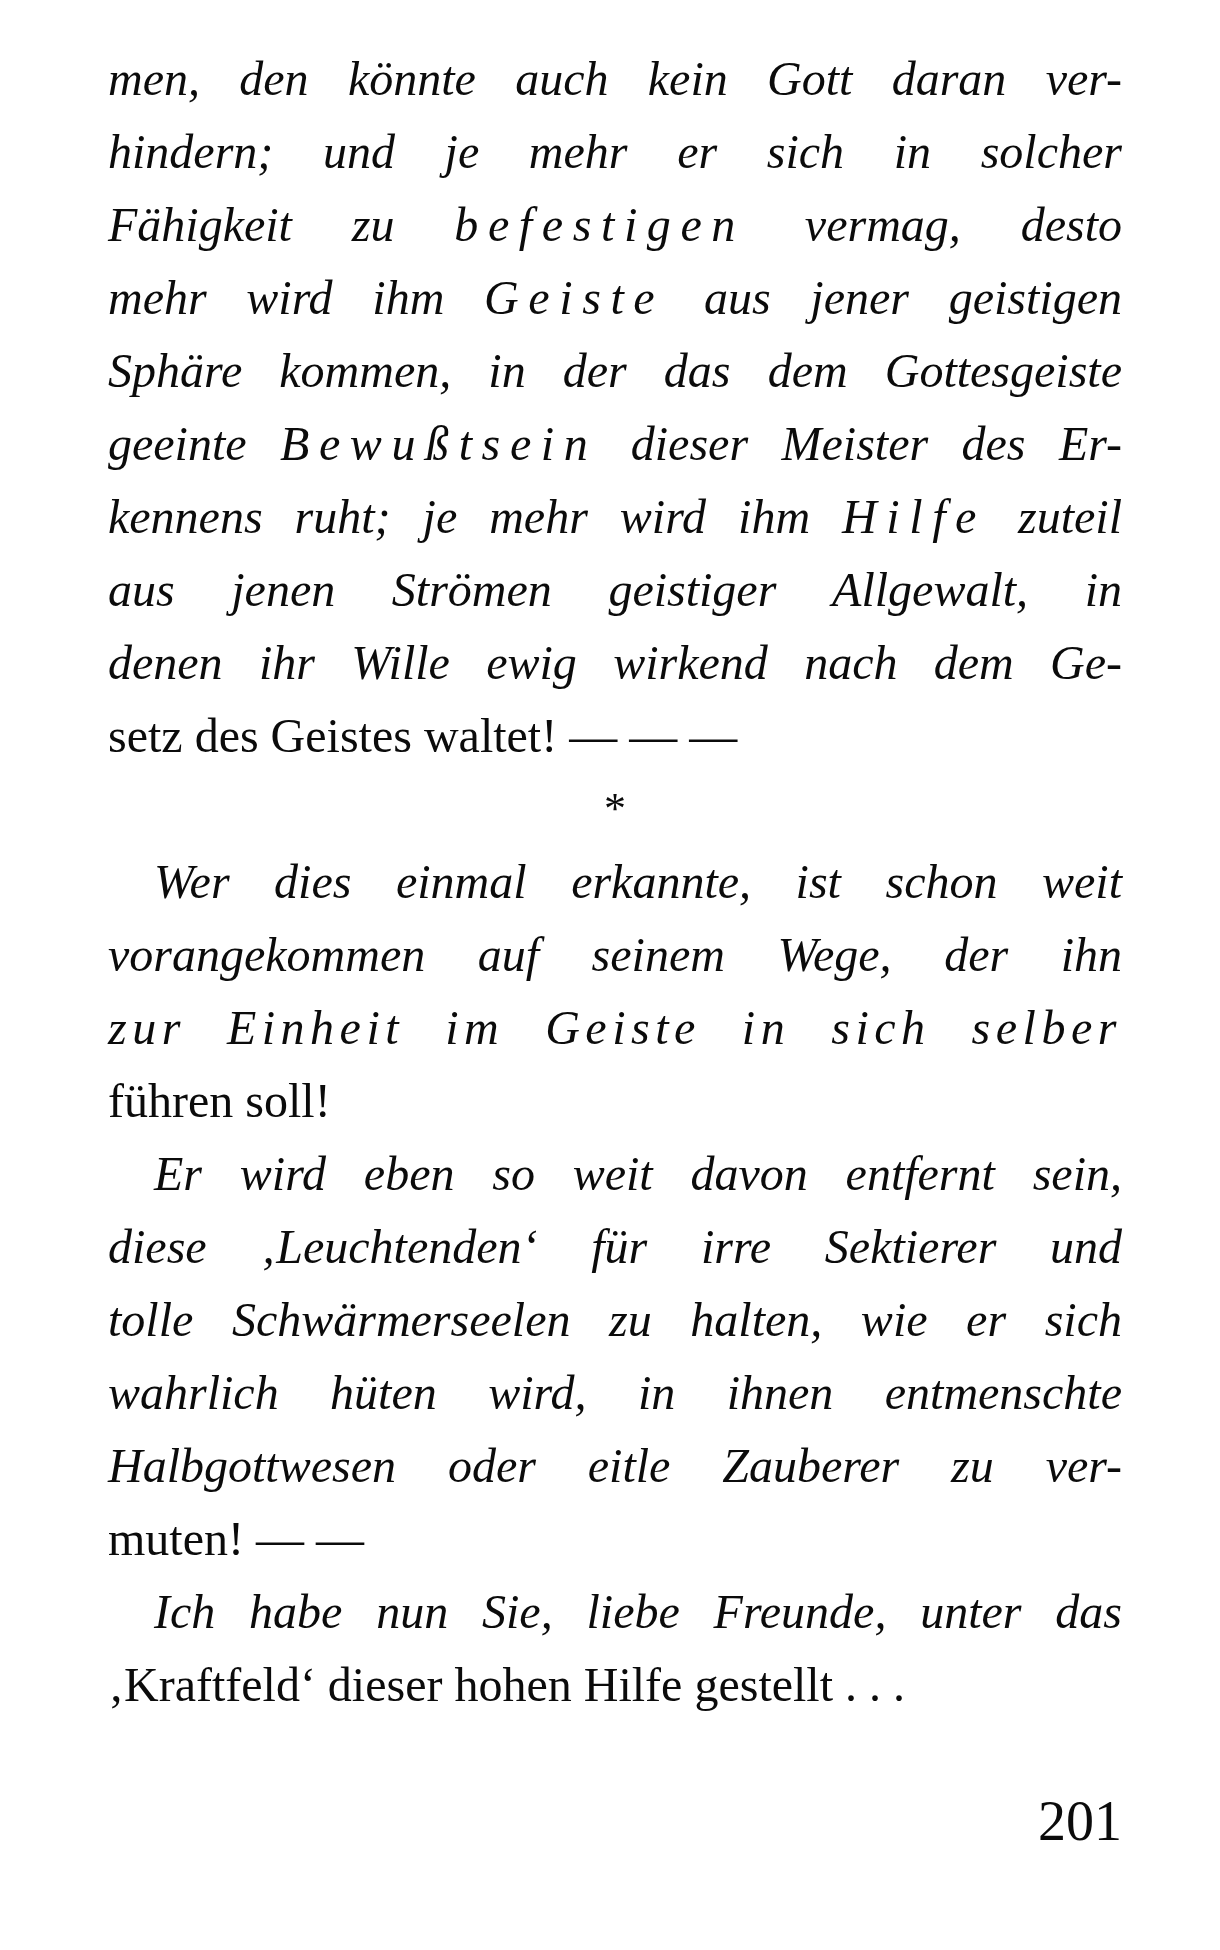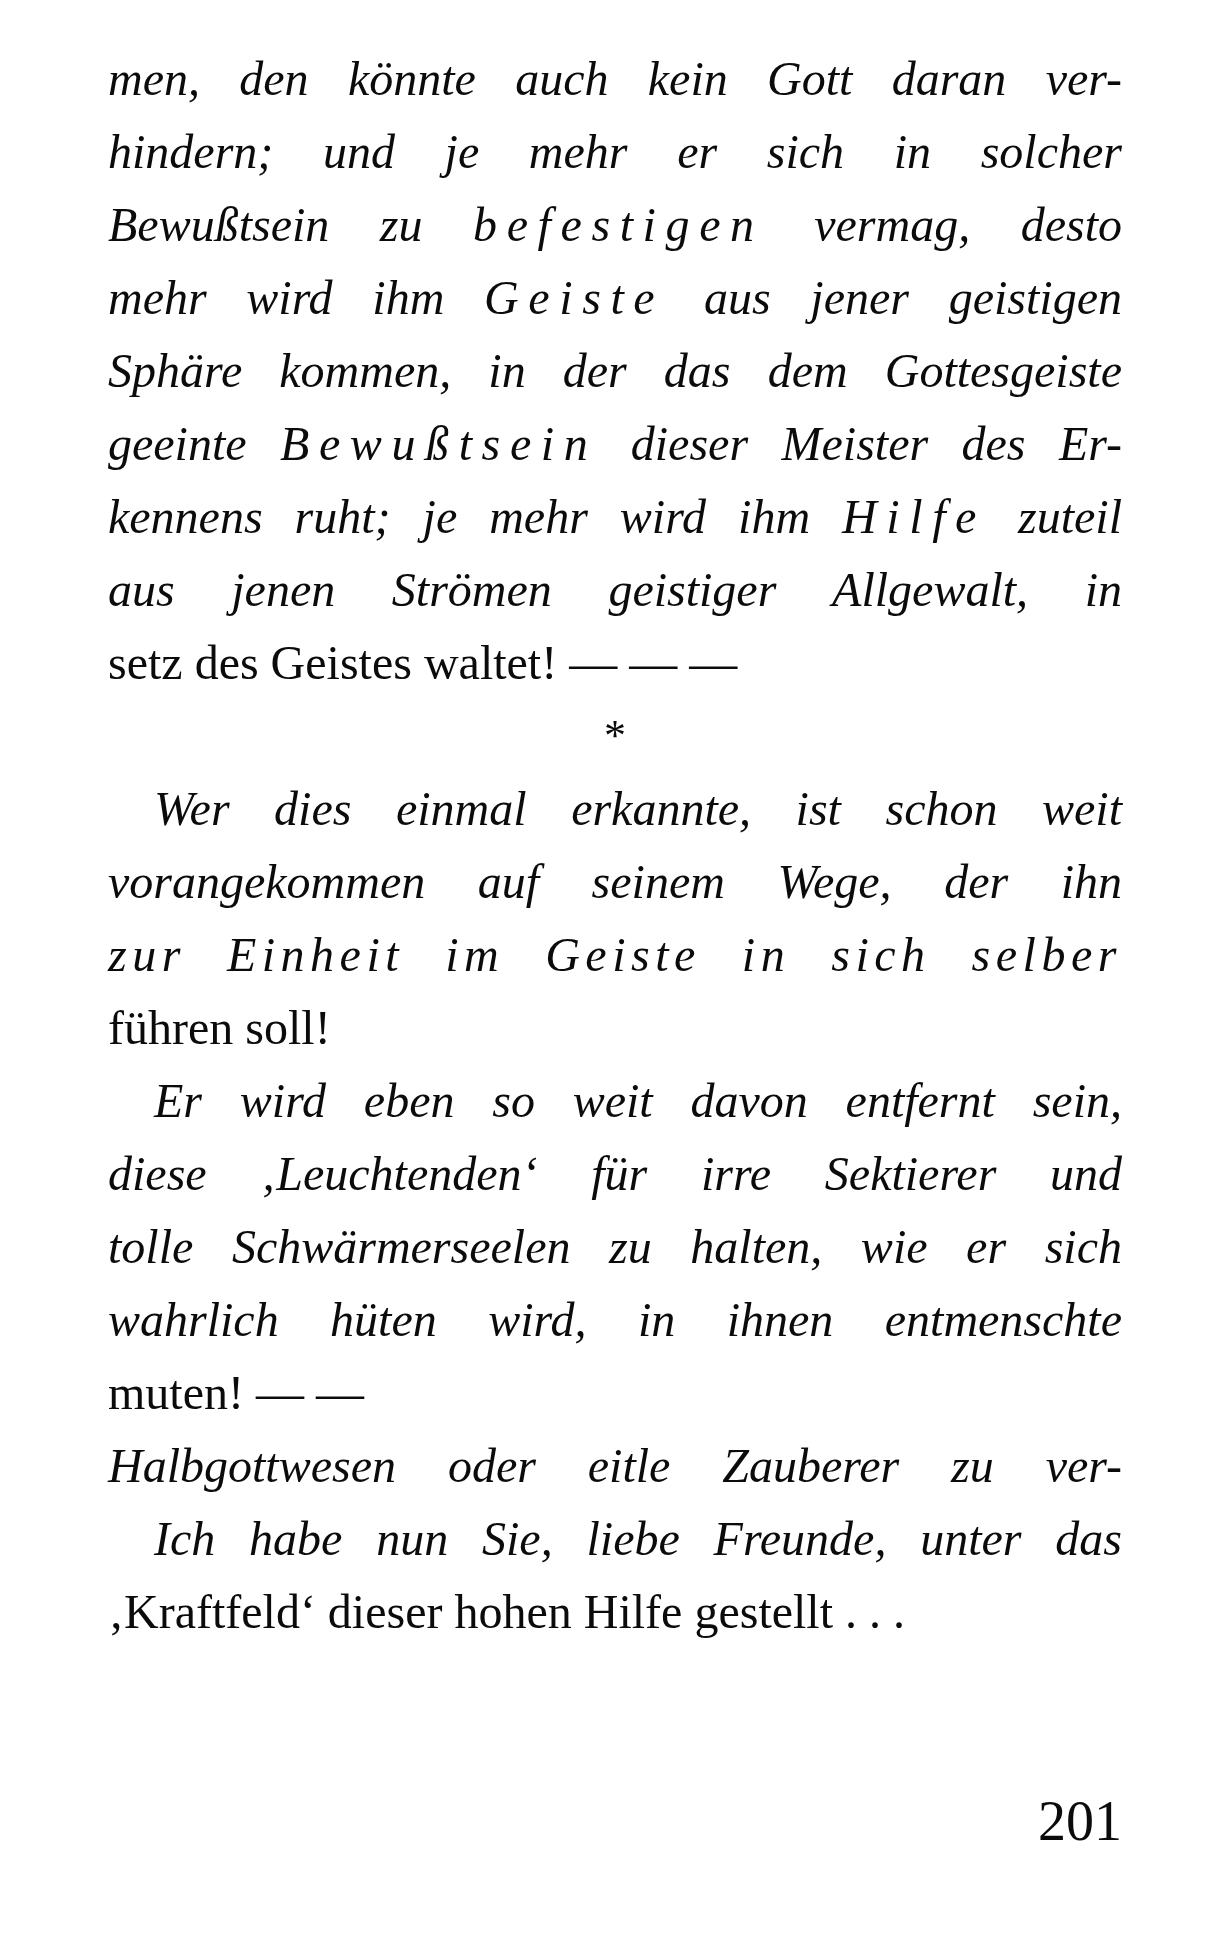--- a/index.html
+++ b/index.html
@@ -52,35 +52,36 @@
     font-size: 56px;
   }
 </style>
 </head>
 <body>
 
 <main>
   <div id="text-block">
       <div class="line align-justify"><span>men, den könnte auch kein Gott daran ver-</span></div>
       <div class="line align-justify"><span>hindern; und je mehr er sich in solcher</span></div>
-      <div class="line align-justify"><span>Bewußtsein zu </span><span class="sperr">befestigen</span><span> vermag, desto</span></div>
+      <div class="line align-justify"><span>Fähigkeit zu </span><span class="sperr">befestigen</span><span> vermag, desto</span></div>
       <div class="line align-justify"><span>mehr wird ihm </span><span class="sperr">Geiste</span><span> aus jener geistigen</span></div>
       <div class="line align-justify"><span>Sphäre kommen, in der das dem Gottesgeiste</span></div>
       <div class="line align-justify"><span>geeinte </span><span class="sperr">Bewußtsein</span><span> dieser Meister des Er-</span></div>
       <div class="line align-justify"><span>kennens ruht; je mehr wird ihm </span><span class="sperr">Hilfe</span><span> zuteil</span></div>
       <div class="line align-justify"><span>aus jenen Strömen geistiger Allgewalt, in</span></div>
+      <div class="line align-justify"><span>denen ihr Wille ewig wirkend nach dem Ge-</span></div>
       <div class="line align-left"><span>setz des Geistes waltet! — — —</span></div>
       <div class="line align-center separator-line"><span>*</span></div>
       <div class="line align-justify indent"><span>Wer dies einmal erkannte, ist schon weit</span></div>
       <div class="line align-justify"><span>vorangekommen auf seinem Wege, der ihn</span></div>
       <div class="line align-justify"><span class="sperr-full">zur Einheit im Geiste in sich selber</span></div>
       <div class="line align-left"><span>führen soll!</span></div>
       <div class="line align-justify indent"><span>Er wird eben so weit davon entfernt sein,</span></div>
       <div class="line align-justify"><span>diese ‚Leuchtenden‘ für irre Sektierer und</span></div>
       <div class="line align-justify"><span>tolle Schwärmerseelen zu halten, wie er sich</span></div>
       <div class="line align-justify"><span>wahrlich hüten wird, in ihnen entmenschte</span></div>
+      <div class="line align-justify"><span>Halbgottwesen oder eitle Zauberer zu ver-</span></div>
       <div class="line align-left"><span>muten! — —</span></div>
-      <div class="line align-justify"><span>Halbgottwesen oder eitle Zauberer zu ver-</span></div>
       <div class="line align-justify indent"><span>Ich habe nun Sie, liebe Freunde, unter das</span></div>
       <div class="line align-left"><span>‚Kraftfeld‘ dieser hohen Hilfe gestellt . . .</span></div>
     </div>
   <div class="page-number">201</div>
 </main>
 
 </body></html>

